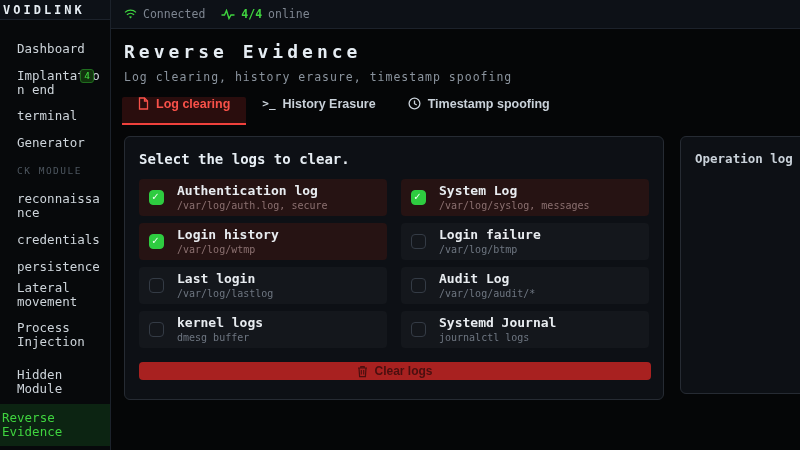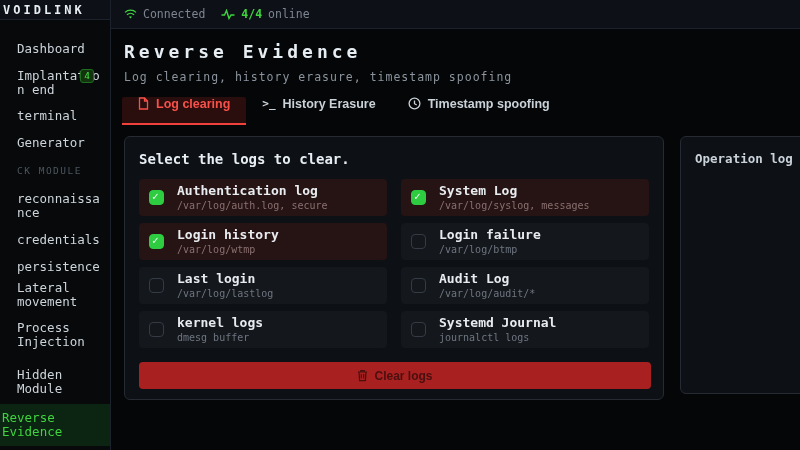--- a/index.html
+++ b/index.html
@@ -90,21 +90,21 @@
   .checkbox .tick {
     display:none; position:absolute; left:2px; top:-1px;
     color:#f5fff5; font-size:11px; font-weight:bold;
   }
   .log-item.checked .checkbox .tick { display:block; }
   .log-label { color:#e8ecf0; font-weight:bold; font-size:13px; line-height:13px; }
   .log-path { font-size:10px; color:#6e7681; margin-top:3px; }
   .log-item.checked .log-path { color:#8b7070; }
 
   .clear-btn {
-    margin-top:14px; width:512px; height:27px; border:none; border-radius:4px;
+    margin-top:14px; width:512px; height:18px; border:none; border-radius:4px;
     background:#a82120; color:#4a0f0f; font-family:"Liberation Sans", sans-serif;
     font-size:12px; font-weight:bold; display:flex; align-items:center;
     justify-content:center; gap:6px; cursor:pointer;
   }
 
   .icon { display:inline-flex; align-items:center; }
 </style>
 </head>
 <body>
 

